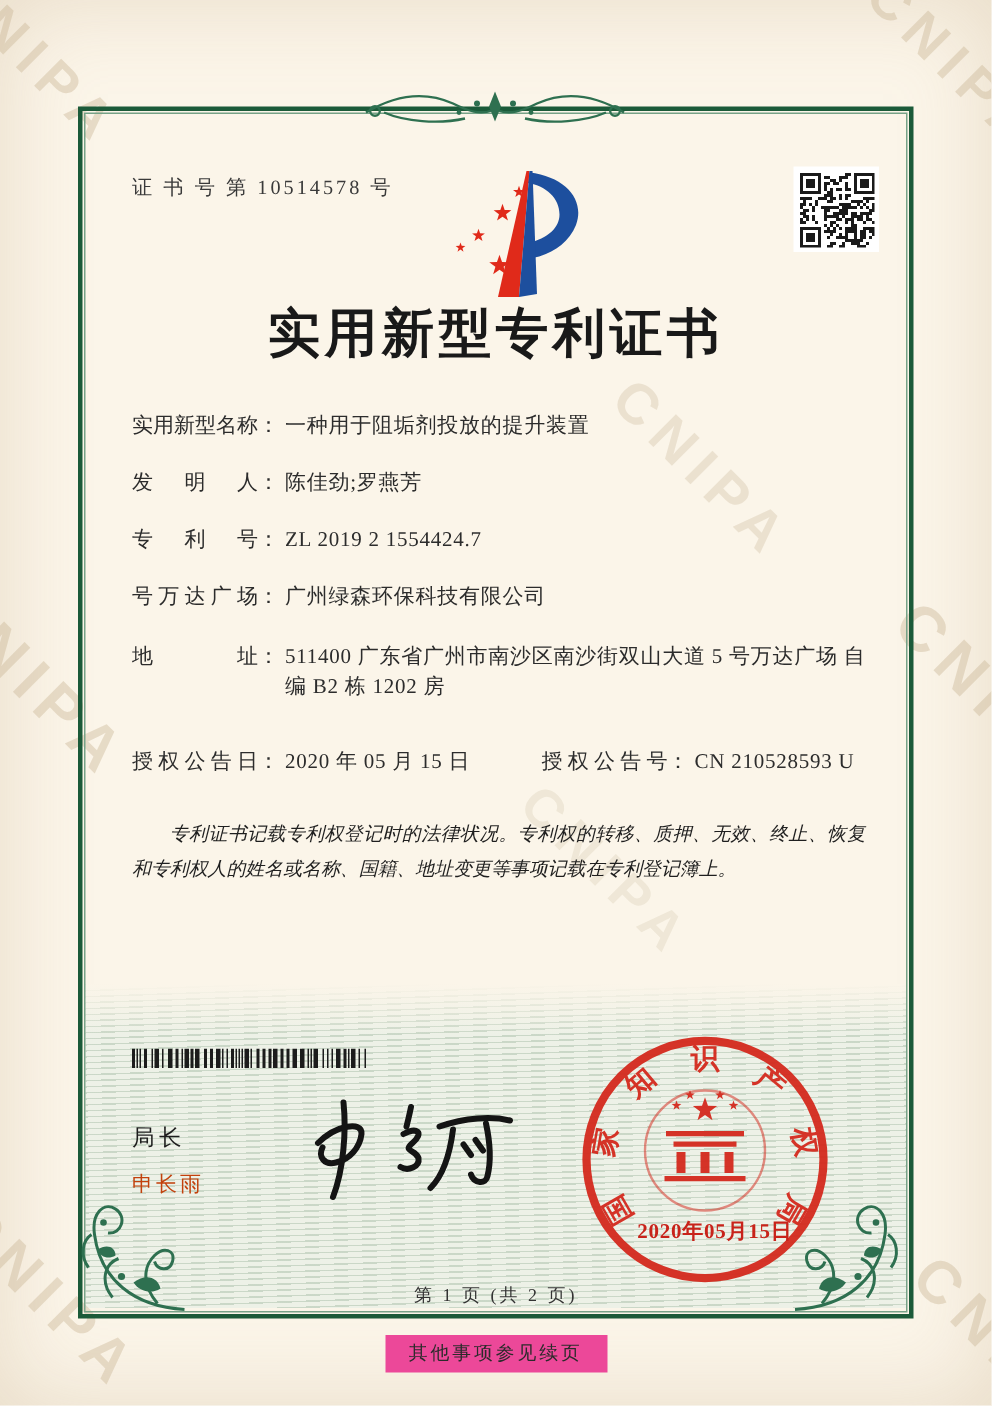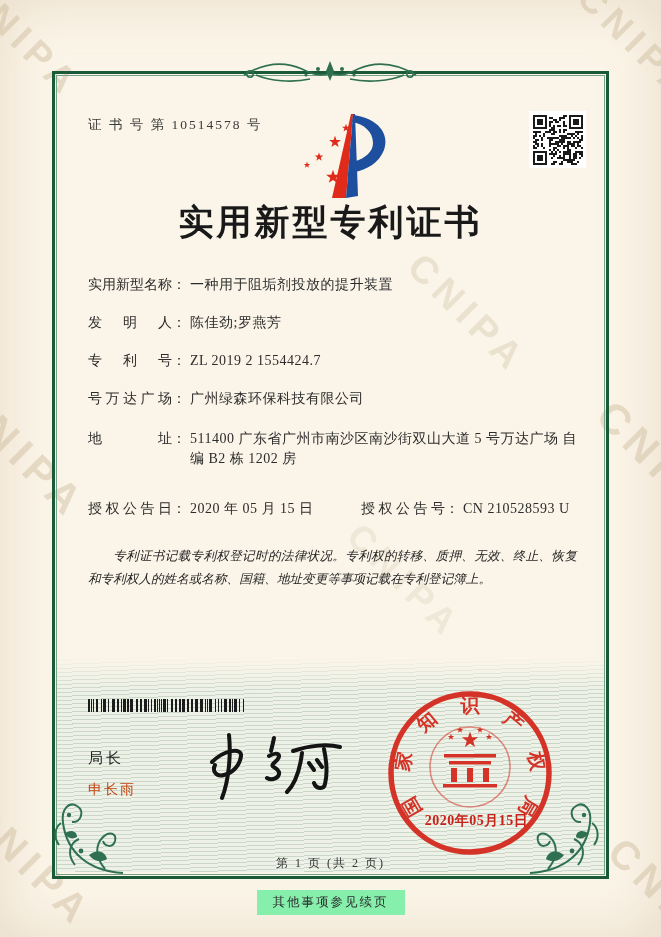--- a/index.html
+++ b/index.html
@@ -63,21 +63,21 @@
         font-family:"Liberation Sans","DejaVu Sans",sans-serif;color:#1d1d1d;z-index:5;}
   .officer-name{position:absolute;left:88px;top:781px;font-size:14px;letter-spacing:2px;
         font-family:"Liberation Sans","DejaVu Sans",sans-serif;color:#c2410c;z-index:5;}
   .signature{position:absolute;left:198px;top:722px;z-index:5;}
   .seal{position:absolute;left:385px;top:688px;z-index:6;opacity:.94;}
   .seal-date{position:absolute;left:409px;top:812px;width:135px;text-align:center;
         font-size:14px;font-weight:bold;color:#c8231a;letter-spacing:.5px;z-index:7;}
   .page-no{position:absolute;left:0;right:0;top:855px;text-align:center;font-size:12px;
         letter-spacing:2px;color:#333;z-index:5;}
   .note{position:absolute;left:0;right:0;top:890px;text-align:center;z-index:5;}
-  .note span{display:inline-block;background:#86efac;padding:4px 16px;font-size:12.5px;
+  .note span{display:inline-block;background:#ec4899;padding:4px 16px;font-size:12.5px;
         letter-spacing:2px;color:#2b2b2b;font-family:Liberation Serif, serif;}
 </style>
 </head>
 <body>
 
 <div class="paper">
 
   <div class="wm wm1">CNIPA</div>
   <div class="wm wm2">CNIPA</div>
   <div class="wm wm3">CNIPA</div>

